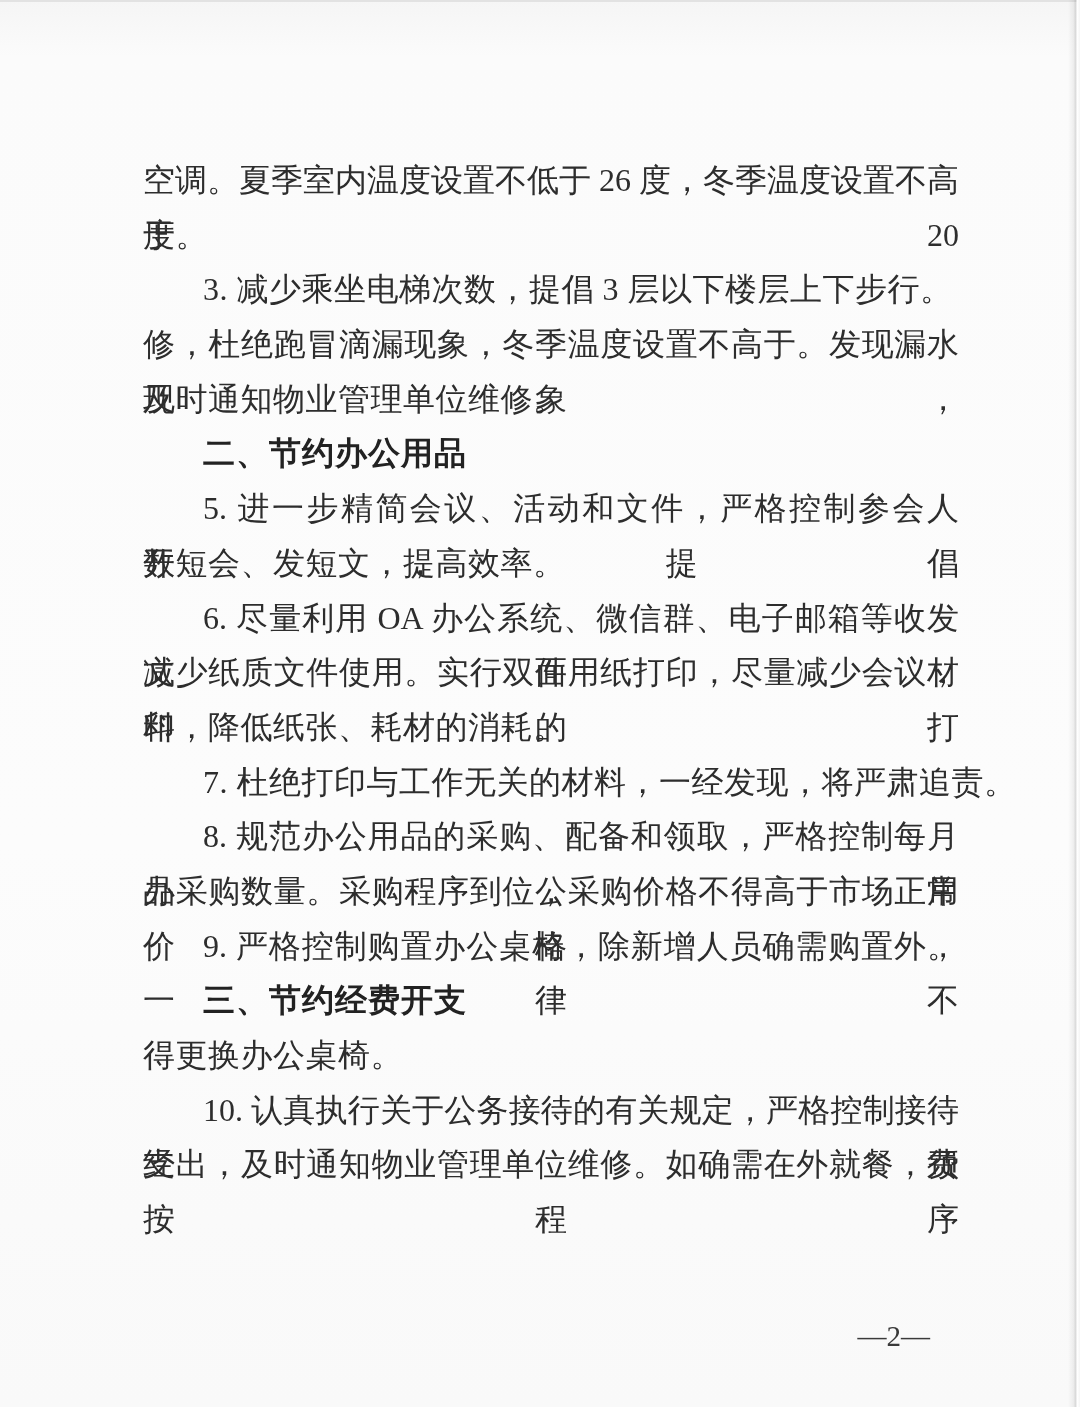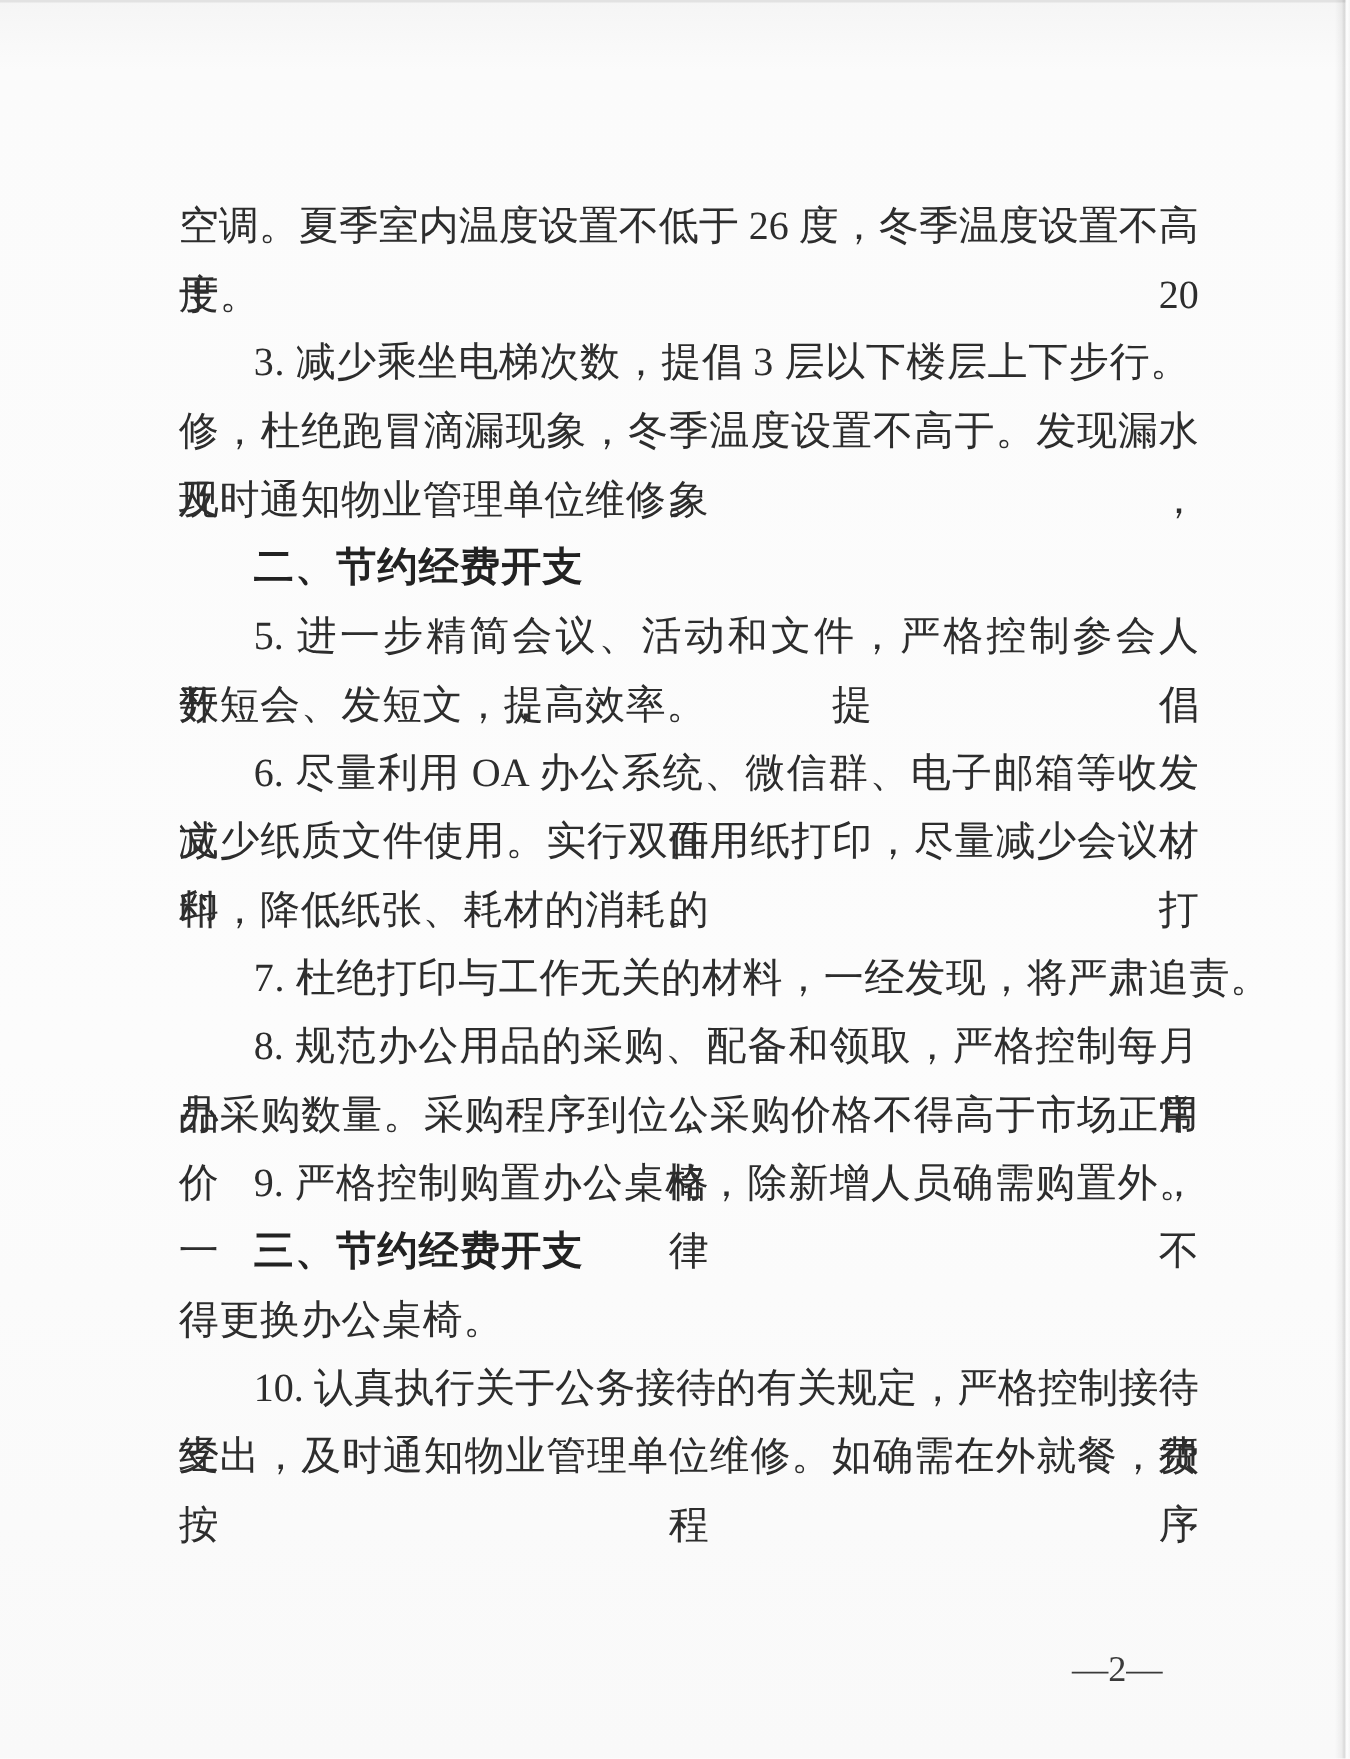--- a/index.html
+++ b/index.html
@@ -80,21 +80,21 @@
 
 <div class="page">
   <div class="top-edge"></div>
 
   <div class="text-block">
     <div class="ln jst">空调。夏季室内温度设置不低于 26 度，冬季温度设置不高于 20</div>
     <div class="ln">度。</div>
     <div class="ln ind">3. 减少乘坐电梯次数，提倡 3 层以下楼层上下步行。</div>
     <div class="ln jst">修，杜绝跑冒滴漏现象，冬季温度设置不高于。发现漏水现象，</div>
     <div class="ln">及时通知物业管理单位维修。</div>
-    <div class="ln ind hd">二、节约经费开支</div>
+    <div class="ln ind hd">二、节约办公用品</div>
     <div class="ln ind jst">5. 进一步精简会议、活动和文件，严格控制参会人数，提倡</div>
     <div class="ln">开短会、发短文，提高效率。</div>
     <div class="ln ind jst">6. 尽量利用 OA 办公系统、微信群、电子邮箱等收发文件，</div>
     <div class="ln jst">减少纸质文件使用。实行双面用纸打印，尽量减少会议材料的打</div>
     <div class="ln">印，降低纸张、耗材的消耗。</div>
     <div class="ln ind">7. 杜绝打印与工作无关的材料，一经发现，将严肃追责。</div>
     <div class="ln ind jst">8. 规范办公用品的采购、配备和领取，严格控制每月办公用</div>
     <div class="ln jst">品采购数量。采购程序到位，采购价格不得高于市场正常价格。</div>
     <div class="ln ind jst">9. 严格控制购置办公桌椅，除新增人员确需购置外，一律不</div>
     <div class="ln ind hd">三、节约经费开支</div>

